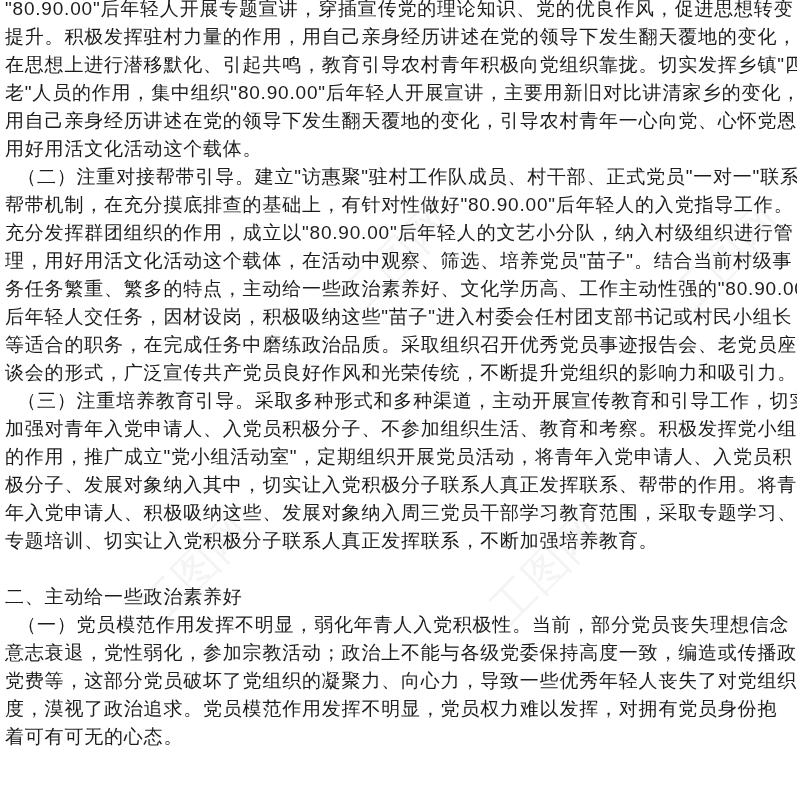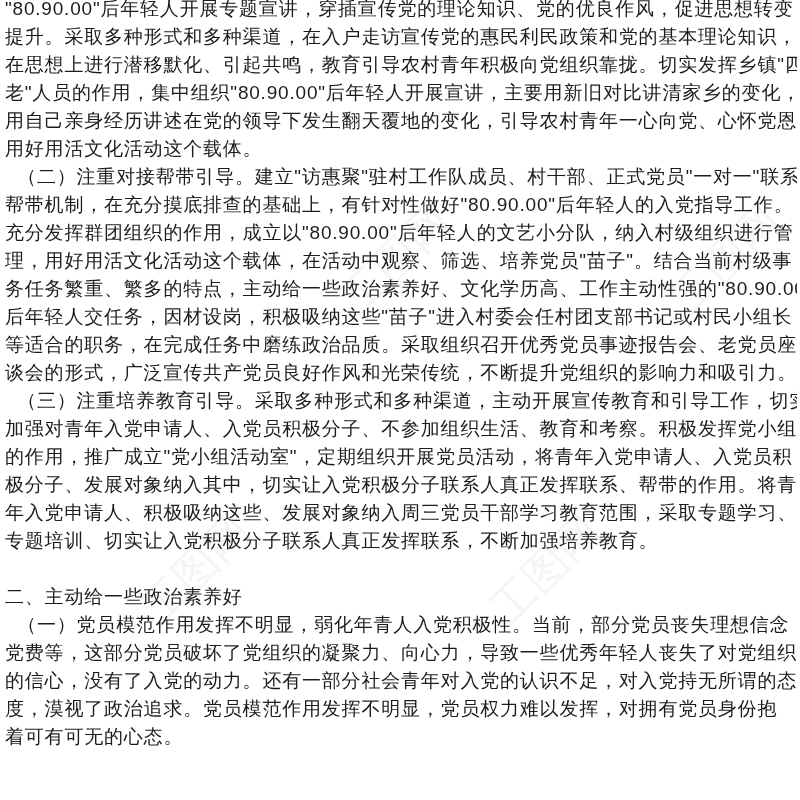--- a/index.html
+++ b/index.html
@@ -51,21 +51,21 @@
 </head>
 <body>
 
 <div class="page">
   <span class="watermark wm1">工图网</span>
   <span class="watermark wm2">工图网</span>
   <span class="watermark wm3">工图网</span>
   <span class="watermark wm4">工图网</span>
   <div class="doc-body" id="doc-body">
       <div class="line">"80.90.00"后年轻人开展专题宣讲，穿插宣传党的理论知识、党的优良作风，促进思想转变</div>
-      <div class="line">提升。采取多种形式和多种渠道，在入户走访宣传党的惠民利民政策和党的基本理论知识，</div>
+      <div class="line">提升。积极发挥驻村力量的作用，用自己亲身经历讲述在党的领导下发生翻天覆地的变化，</div>
       <div class="line">在思想上进行潜移默化、引起共鸣，教育引导农村青年积极向党组织靠拢。切实发挥乡镇"四</div>
       <div class="line">老"人员的作用，集中组织"80.90.00"后年轻人开展宣讲，主要用新旧对比讲清家乡的变化，</div>
       <div class="line">用自己亲身经历讲述在党的领导下发生翻天覆地的变化，引导农村青年一心向党、心怀党恩，</div>
       <div class="line">用好用活文化活动这个载体。</div>
       <div class="line">  （二）注重对接帮带引导。建立"访惠聚"驻村工作队成员、村干部、正式党员"一对一"联系</div>
       <div class="line">帮带机制，在充分摸底排查的基础上，有针对性做好"80.90.00"后年轻人的入党指导工作。</div>
       <div class="line">充分发挥群团组织的作用，成立以"80.90.00"后年轻人的文艺小分队，纳入村级组织进行管</div>
       <div class="line">理，用好用活文化活动这个载体，在活动中观察、筛选、培养党员"苗子"。结合当前村级事</div>
       <div class="line">务任务繁重、繁多的特点，主动给一些政治素养好、文化学历高、工作主动性强的"80.90.00"</div>
       <div class="line">后年轻人交任务，因材设岗，积极吸纳这些"苗子"进入村委会任村团支部书记或村民小组长</div>
@@ -73,18 +73,18 @@
       <div class="line">谈会的形式，广泛宣传共产党员良好作风和光荣传统，不断提升党组织的影响力和吸引力。</div>
       <div class="line">  （三）注重培养教育引导。采取多种形式和多种渠道，主动开展宣传教育和引导工作，切实</div>
       <div class="line">加强对青年入党申请人、入党员积极分子、不参加组织生活、教育和考察。积极发挥党小组</div>
       <div class="line">的作用，推广成立"党小组活动室"，定期组织开展党员活动，将青年入党申请人、入党员积</div>
       <div class="line">极分子、发展对象纳入其中，切实让入党积极分子联系人真正发挥联系、帮带的作用。将青</div>
       <div class="line">年入党申请人、积极吸纳这些、发展对象纳入周三党员干部学习教育范围，采取专题学习、</div>
       <div class="line">专题培训、切实让入党积极分子联系人真正发挥联系，不断加强培养教育。</div>
       <div class="line"></div>
       <div class="line">二、主动给一些政治素养好</div>
       <div class="line">  （一）党员模范作用发挥不明显，弱化年青人入党积极性。当前，部分党员丧失理想信念，</div>
+      <div class="line">意志衰退，党性弱化，参加宗教活动；政治上不能与各级党委保持高度一致，编造或传播政</div>
       <div class="line">党费等，这部分党员破坏了党组织的凝聚力、向心力，导致一些优秀年轻人丧失了对党组织</div>
-      <div class="line">的信心，没有了入党的动力。还有一部分社会青年对入党的认识不足，对入党持无所谓的态</div>
       <div class="line">度，漠视了政治追求。党员模范作用发挥不明显，党员权力难以发挥，对拥有党员身份抱</div>
       <div class="line">着可有可无的心态。</div>
     </div>
 </div>
 
 </body></html>

